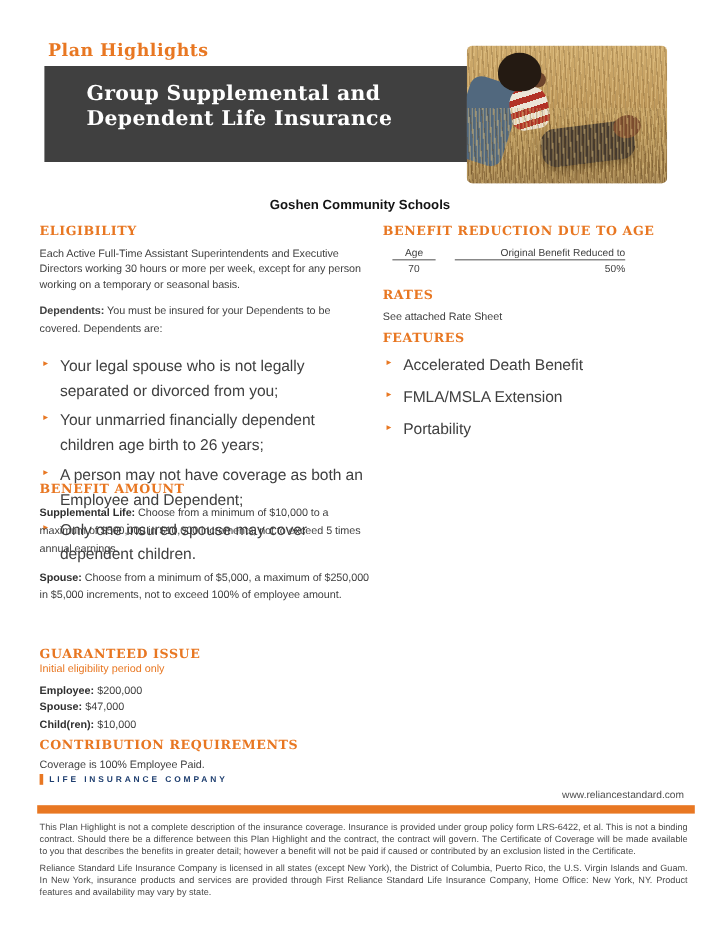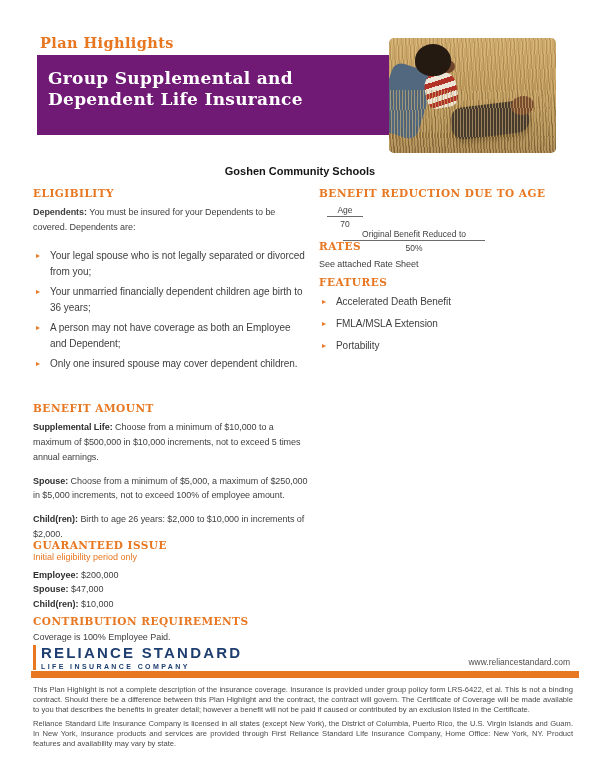--- a/index.html
+++ b/index.html
@@ -2,21 +2,21 @@
 <html><head>
 <meta charset="utf-8">
 <style>
   html,body{margin:0;padding:0;background:#fff;}
   .page{position:relative;width:588px;height:776px;background:#ffffff;overflow:hidden;
         font-family:"Liberation Sans",sans-serif;color:#3f3f3f;}
 
   
   .kicker{position:absolute;left:40px;top:34px;font-family:"DejaVu Serif",serif;
           font-weight:bold;font-size:14.5px;letter-spacing:.4px;color:#e87722;}
-  .banner{position:absolute;left:37px;top:55px;width:352px;height:80px;background:#701a75;}
+  .banner{position:absolute;left:37px;top:55px;width:352px;height:80px;background:#404040;padding-left:24px;}
   .banner-title{padding:13px 0 0 11px;font-family:"DejaVu Serif",serif;font-weight:bold;
           font-size:17px;line-height:1.25;letter-spacing:.3px;color:#ffffff;}
   .banner-title span{display:block;}
 
   
   .photo{position:absolute;left:389px;top:38px;width:167px;height:115px;border-radius:5px;
          overflow:hidden;
          background:
            repeating-linear-gradient(86deg, rgba(112,82,40,.28) 0 1px, rgba(0,0,0,0) 1px 4px),
            repeating-linear-gradient(94deg, rgba(235,206,146,.40) 0 1px, rgba(0,0,0,0) 1px 3px),
@@ -46,39 +46,39 @@
   
   .sec{position:absolute;}
   .h{font-family:"DejaVu Serif",serif;font-weight:bold;font-size:10.5px;
      letter-spacing:.5px;color:#e87722;margin:0 0 6px 0;}
   .bodytext{font-size:9px;line-height:1.45;margin:0 0 8px 0;letter-spacing:-.05px;}
   .spaced{line-height:1.65;}
   .lp{font-size:9px;line-height:1.65;margin:0 0 9px 0;letter-spacing:-.05px;}
   .lp b{color:#2f2f2f;}
   .bullet{display:flex;margin:0 0 4px 0;padding-left:3px;}
   .arrow{flex:0 0 14px;color:#e87722;font-size:8px;line-height:1.9;}
-  .bt{font-size:10px;line-height:1.6;letter-spacing:-.05px;}
+  .bt{font-size:13px;line-height:1.6;letter-spacing:-.05px;}
 
   
   .col-left{width:276px;}
   #eligibility{left:33px;top:187px;}
   #benefit-amount{left:33px;top:402px;}
   #guaranteed-issue{left:33px;top:539px;}
   #contribution{left:33px;top:615px;}
   .gi-sub{font-size:9px;font-weight:normal;color:#e87722;margin:0 0 6px 0;}
   .gi-line{font-size:9px;line-height:1.6;margin:0;}
   .gi-line b{color:#2f2f2f;}
 
   
   #benefit-reduction{left:319px;top:187px;width:252px;}
   #rates{left:319px;top:240px;width:252px;}
   #features{left:319px;top:276px;width:252px;}
-  .age-table{display:flex;margin-left:8px;font-size:8.5px;flex-direction:column;}
+  .age-table{display:flex;margin-left:8px;font-size:8.5px;}
   .age-col{width:36px;text-align:center;}
-  .rb-col{width:142px;text-align:center;margin-left:16px;}
+  .rb-col{width:142px;text-align:right;margin-left:16px;}
   .age-table .th{border-bottom:1px solid #6b6b6b;padding-bottom:1px;}
   .age-table .td{padding-top:2px;}
 
   
   .logo{position:absolute;left:33px;top:645px;display:flex;align-items:stretch;}
   .logo-bar{width:3px;background:#e87722;margin-right:5px;}
   .logo-main{font-weight:bold;font-size:15px;letter-spacing:2.2px;color:#1e3e6f;line-height:1.05;}
   .logo-sub{font-weight:bold;font-size:7px;letter-spacing:2.4px;color:#1e3e6f;margin-top:2px;}
   .website{position:absolute;left:370px;top:657px;width:200px;text-align:right;
            font-size:8.5px;color:#4d4d4d;}
@@ -109,29 +109,30 @@
     <div class="child-shirt"></div>
     <div class="child-face"></div>
     <div class="child-hair"></div>
     <div class="strands"></div>
   </div>
 
   <div class="client">Goshen Community Schools</div>
 
   <div class="sec col-left" id="eligibility">
     <div class="h">ELIGIBILITY</div>
+    <p class="bodytext">Each Active Full-Time Assistant Superintendents and Executive Directors working 30 hours or more per week, except for any person working on a temporary or seasonal basis.</p>
     <p class="bodytext spaced"><b>Dependents:</b><span> You must be insured for your Dependents to be covered. Dependents are:</span></p>
     <div style="height:5px"></div>
     <div class="bullet">
       <span class="arrow">▸</span>
       <span class="bt">Your legal spouse who is not legally separated or divorced from you;</span>
     </div>
     <div class="bullet">
       <span class="arrow">▸</span>
-      <span class="bt">Your unmarried financially dependent children age birth to 36 years;</span>
+      <span class="bt">Your unmarried financially dependent children age birth to 26 years;</span>
     </div>
     <div class="bullet">
       <span class="arrow">▸</span>
       <span class="bt">A person may not have coverage as both an Employee and Dependent;</span>
     </div>
     <div class="bullet">
       <span class="arrow">▸</span>
       <span class="bt">Only one insured spouse may cover dependent children.</span>
     </div>
   </div>
@@ -168,40 +169,38 @@
     <div class="bullet">
       <span class="arrow">▸</span>
       <span class="bt">Portability</span>
     </div>
   </div>
 
   <div class="sec col-left" id="benefit-amount">
     <div class="h">BENEFIT AMOUNT</div>
     <p class="lp"><b>Supplemental Life:</b><span> Choose from a minimum of $10,000 to a maximum of $500,000 in $10,000 increments, not to exceed 5 times annual earnings.</span></p>
     <p class="lp"><b>Spouse:</b><span> Choose from a minimum of $5,000, a maximum of $250,000 in $5,000 increments, not to exceed 100% of employee amount.</span></p>
-    <p class="lp"><b>Child(ren):</b><span> Birth to age 26 years: $2,000 to $10,000 in increments of $2,000.</span></p>
   </div>
 
   <div class="sec col-left" id="guaranteed-issue">
     <div class="h" style="margin-bottom:1px">GUARANTEED ISSUE</div>
     <div class="gi-sub">Initial eligibility period only</div>
     <p class="gi-line"><b>Employee:</b><span> $200,000</span></p>
     <p class="gi-line"><b>Spouse:</b><span> $47,000</span></p>
     <p class="gi-line"><b>Child(ren):</b><span> $10,000</span></p>
   </div>
 
   <div class="sec col-left" id="contribution">
     <div class="h" style="margin-bottom:4px">CONTRIBUTION REQUIREMENTS</div>
     <p class="bodytext" style="margin:0">Coverage is 100% Employee Paid.</p>
   </div>
 
   <div class="logo">
     <div class="logo-bar"></div>
     <div>
-      <div class="logo-main">RELIANCE STANDARD</div>
       <div class="logo-sub">LIFE INSURANCE COMPANY</div>
     </div>
   </div>
 
   <div class="website">www.reliancestandard.com</div>
 
   <div class="footer-bar"></div>
 
   <p class="fp" id="fp1">This Plan Highlight is not a complete description of the insurance coverage. Insurance is provided under group policy form LRS-6422, et al. This is not a binding contract. Should there be a difference between this Plan Highlight and the contract, the contract will govern. The Certificate of Coverage will be made available to you that describes the benefits in greater detail; however a benefit will not be paid if caused or contributed by an exclusion listed in the Certificate.</p>
   <p class="fp" id="fp2">Reliance Standard Life Insurance Company is licensed in all states (except New York), the District of Columbia, Puerto Rico, the U.S.  Virgin Islands and Guam. In New York, insurance products and services are provided through First Reliance Standard Life Insurance Company, Home Office: New York, NY. Product features and availability may vary by state.</p>

